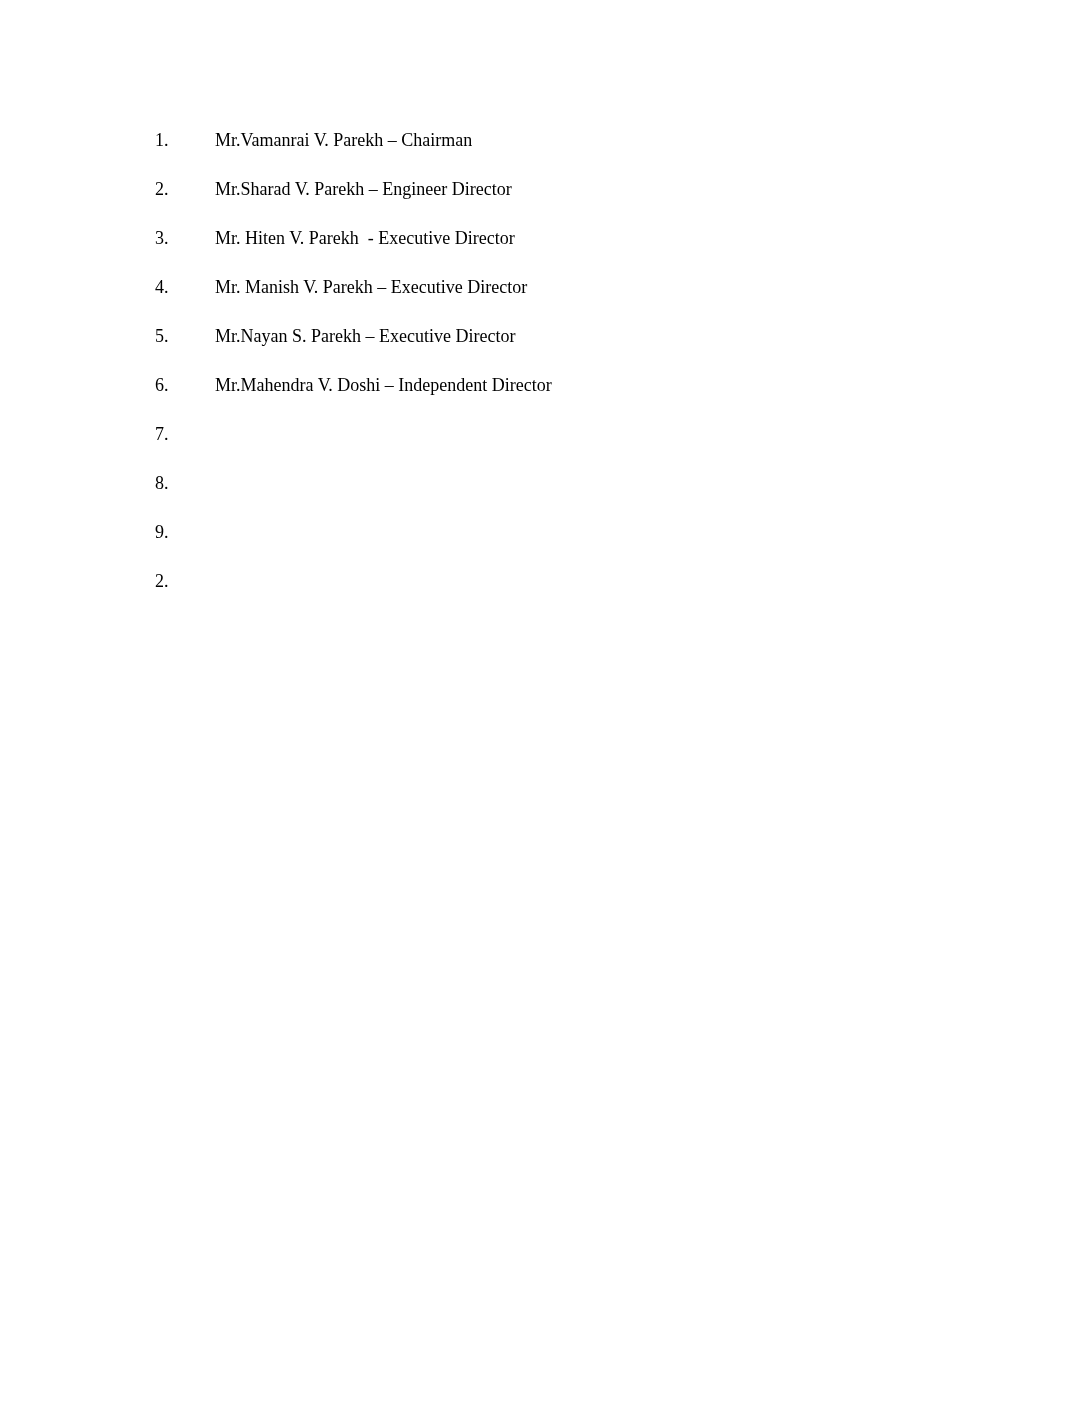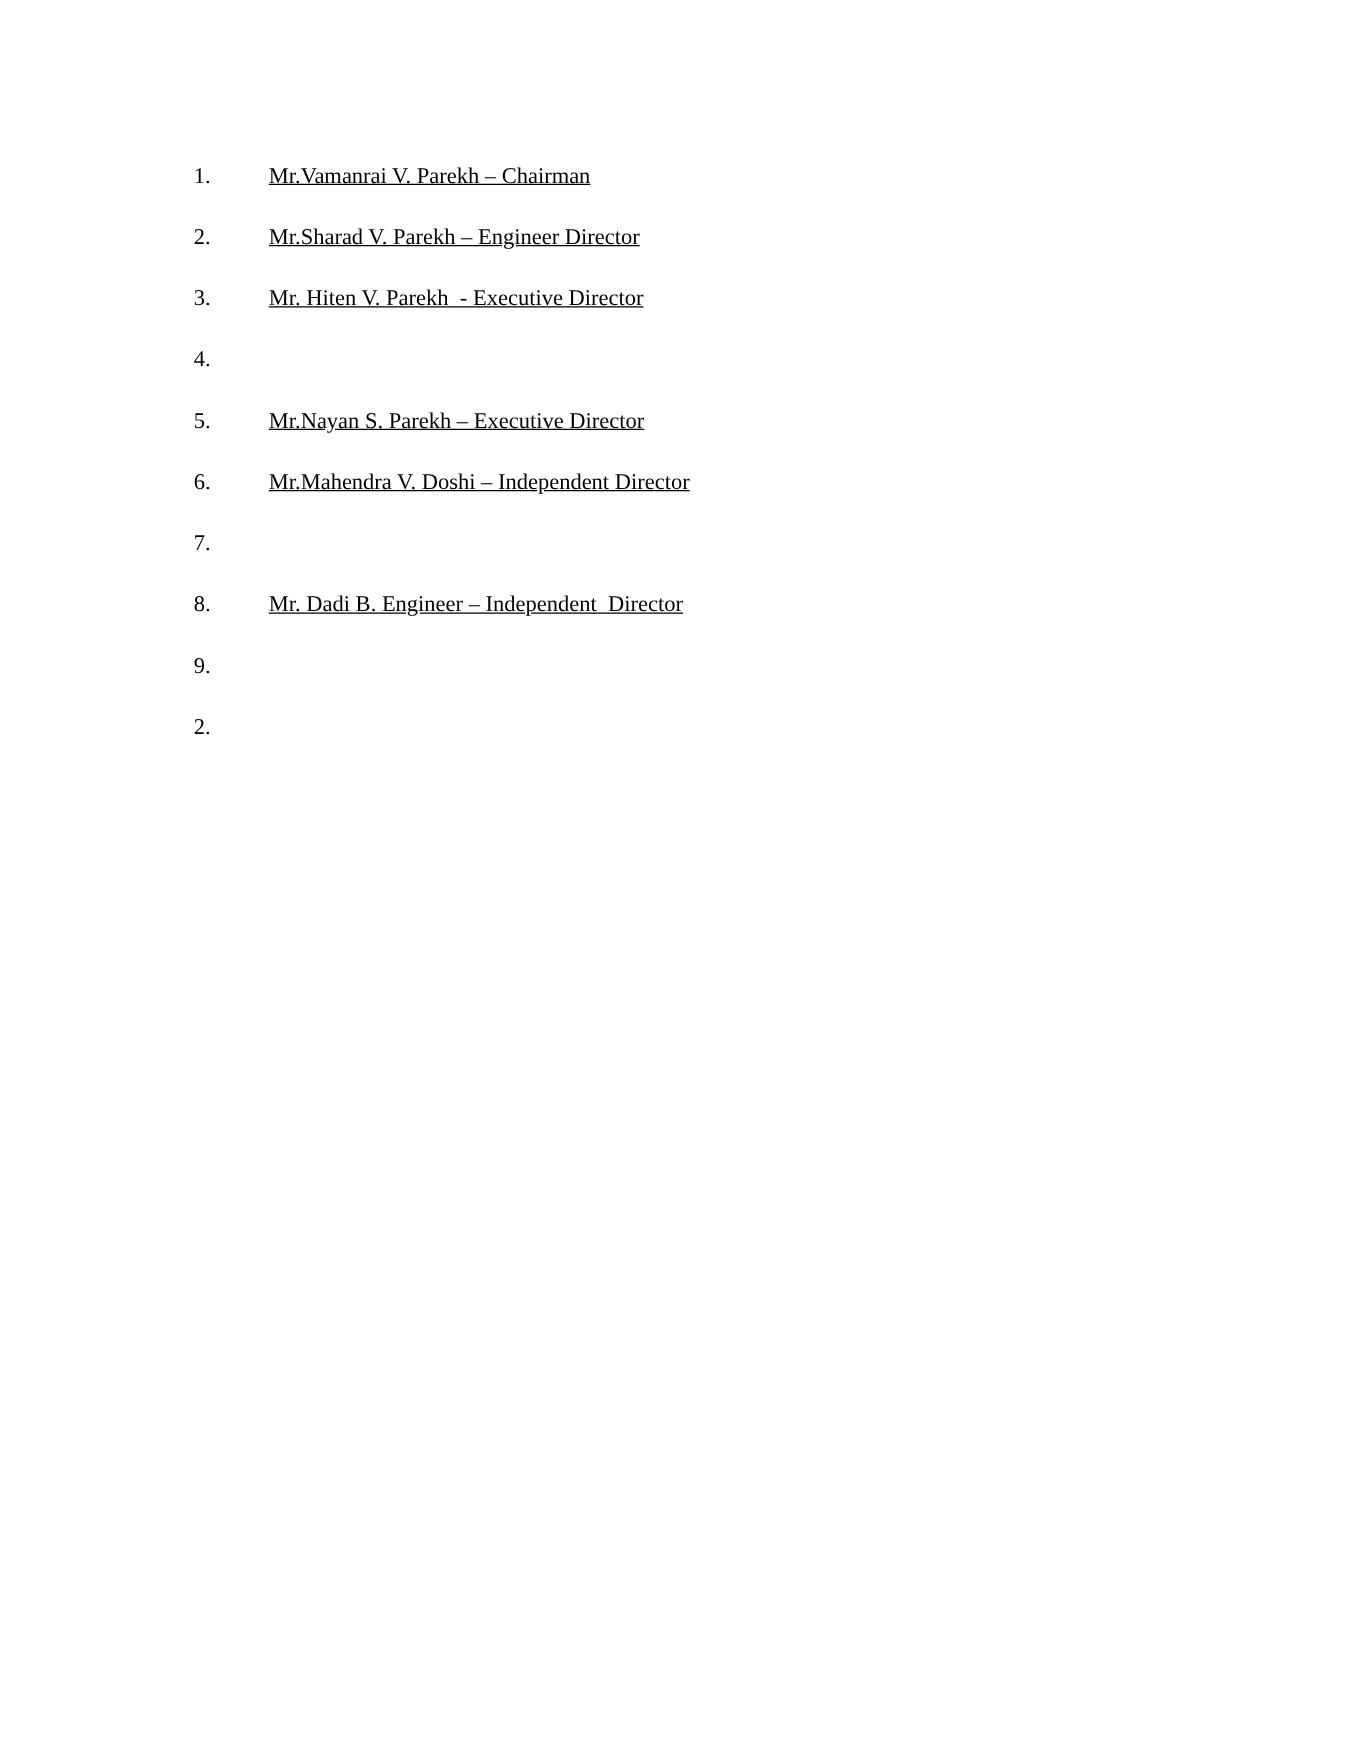--- a/index.html
+++ b/index.html
@@ -27,21 +27,20 @@
     height: 49px;
     font-size: 18px;
     line-height: 20px;
   }
   .doc-num {
     width: 60px;
     flex: 0 0 60px;
   }
   .doc-text {
     white-space: pre;
-    text-decoration: underline;
   }
 </style>
 </head>
 <body>
 
 <div class="page">
   <div class="doc-list">
 
     <div class="doc-row">
       <span class="doc-num">1.</span>
@@ -53,39 +52,39 @@
       <span class="doc-text">Mr.Sharad V. Parekh – Engineer Director</span>
     </div>
 
     <div class="doc-row">
       <span class="doc-num">3.</span>
       <span class="doc-text">Mr. Hiten V. Parekh  - Executive Director</span>
     </div>
 
     <div class="doc-row">
       <span class="doc-num">4.</span>
+      <span class="doc-text">Mr. Manish V. Parekh – Executive Director</span>
     </div>
 
     <div class="doc-row">
       <span class="doc-num">5.</span>
       <span class="doc-text">Mr.Nayan S. Parekh – Executive Director</span>
     </div>
 
     <div class="doc-row">
       <span class="doc-num">6.</span>
       <span class="doc-text">Mr.Mahendra V. Doshi – Independent Director</span>
     </div>
 
     <div class="doc-row">
       <span class="doc-num">7.</span>
     </div>
 
     <div class="doc-row">
       <span class="doc-num">8.</span>
-      <span class="doc-text">Mr. Dadi B. Engineer – Independent  Director</span>
     </div>
 
     <div class="doc-row">
       <span class="doc-num">9.</span>
     </div>
 
 
     <div class="doc-row">
       <span class="doc-num">2.</span>
     </div>

